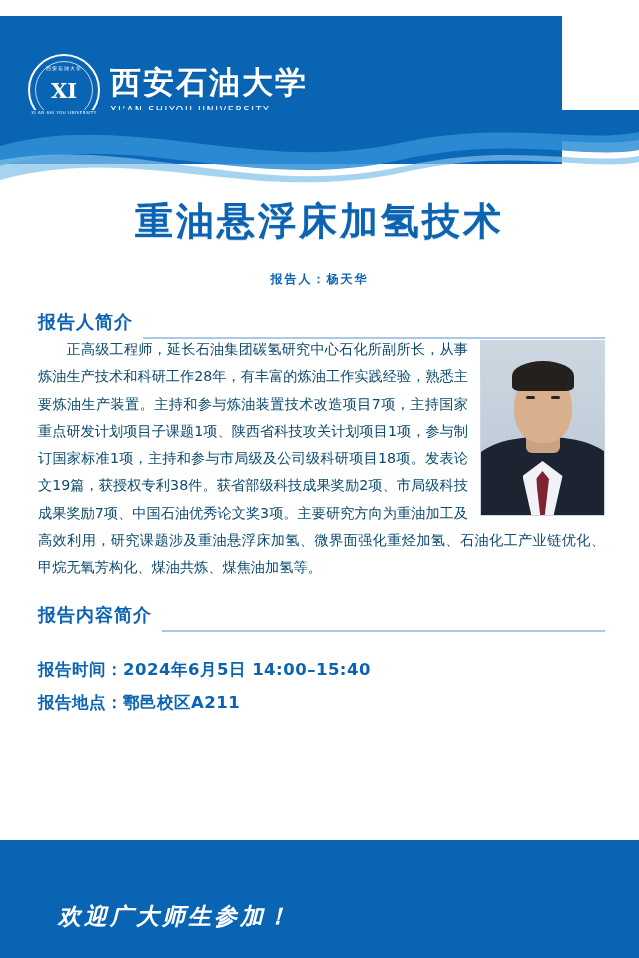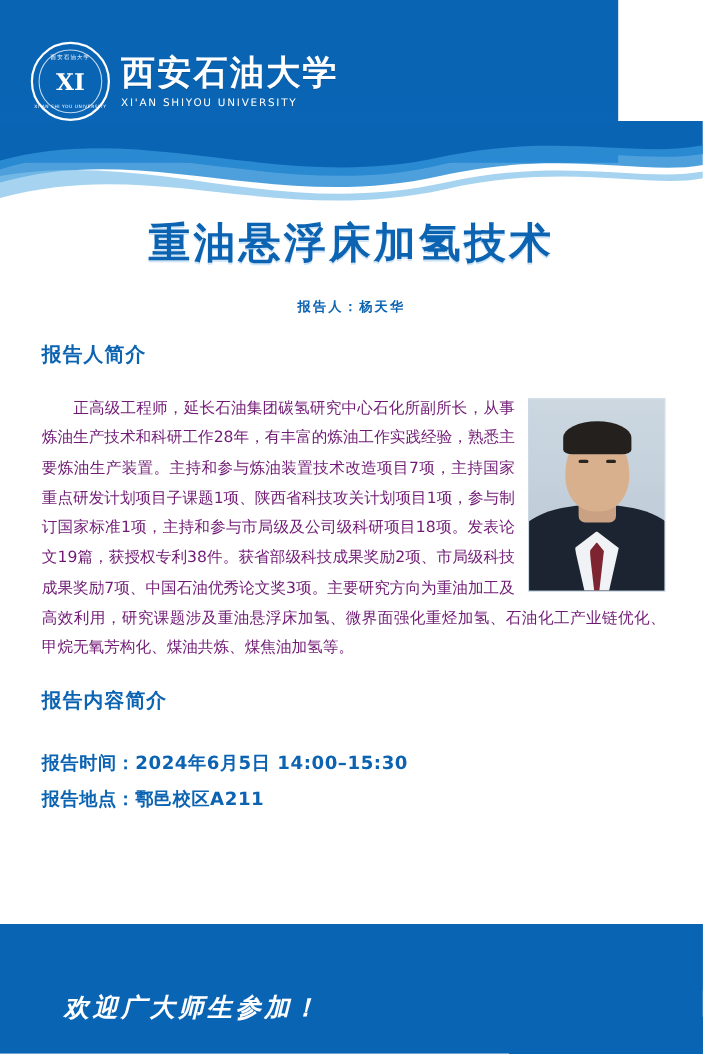--- a/index.html
+++ b/index.html
@@ -12,21 +12,21 @@
   }
 
   
   .poster {
     position:absolute; inset:0;
     background:#ffffff;
   }
 
   
   .header {
-    position:absolute; top:0; left:0; width:562px; height:148px;
+    position:absolute; top:16px; left:0; width:562px; height:148px;
     background:linear-gradient(180deg,#0a64b4 0%, #0a64b4 60%, #0a68ba 100%);
     overflow:hidden;
   }
   .header-inner {
     position:relative; width:100%; height:100%;
     display:flex; align-items:center;
   }
   .logo-wrap {
     display:flex; align-items:center;
     margin-left:28px;
@@ -95,36 +95,36 @@
     font-size:12px;
     font-weight:bold;
     letter-spacing:2px;
     margin-top:24px;
   }
 
   .section {
     margin:22px 34px 0 38px;
   }
   .section-head {
-    display:flex; align-items:flex-start;flex-direction:column;
+    display:flex; align-items:flex-end;
   }
   .section-head .label {
     color:#0b63b2; font-size:18px; font-weight:bold; letter-spacing:1px;
     white-space:nowrap;
   }
   .section-head .rule {
     flex:1 1 auto; height:2px; background:#a9c9e6; margin-left:10px;
     position:relative; top:5px;
   }
 
   .bio-block {
-    margin-top:22px;
+    margin-top:2px;
     font-size:14.2px;
     line-height:1.92;
-    color:#701a75;
+    color:#0c4a6e;
     text-align:justify;
   }
   .portrait {
     float:right;
     width:125px; height:176px;
     margin:4px 0 4px 12px;
     border:1px solid #c9d8e4;
     background:linear-gradient(180deg,#c8d4dd 0%, #b6c5d2 100%);
     position:relative;
     overflow:hidden;
@@ -252,21 +252,21 @@
 
     <div class="section">
       <div class="section-head">
         <div class="label">报告内容简介</div>
         <div class="rule"></div>
       </div>
     </div>
 
     <div class="meta">
       <div>
-        <span>报告时间：</span><span>2024年6月5日 14:00–15:30</span>
+        <span>报告时间：</span><span>2024年6月5日 14:00–15:40</span>
       </div>
       <div>
         <span>报告地点：</span><span>鄠邑校区A211</span>
       </div>
     </div>
   </div>
 
   <div class="footer">
     <svg class="wave-bottom" viewBox="0 0 639 110" preserveAspectRatio="none">
       <path d="M0,44 C120,4 250,70 400,40 C510,17 590,40 639,30 L639,110 L0,110 Z" fill="#0a64b4"></path>

